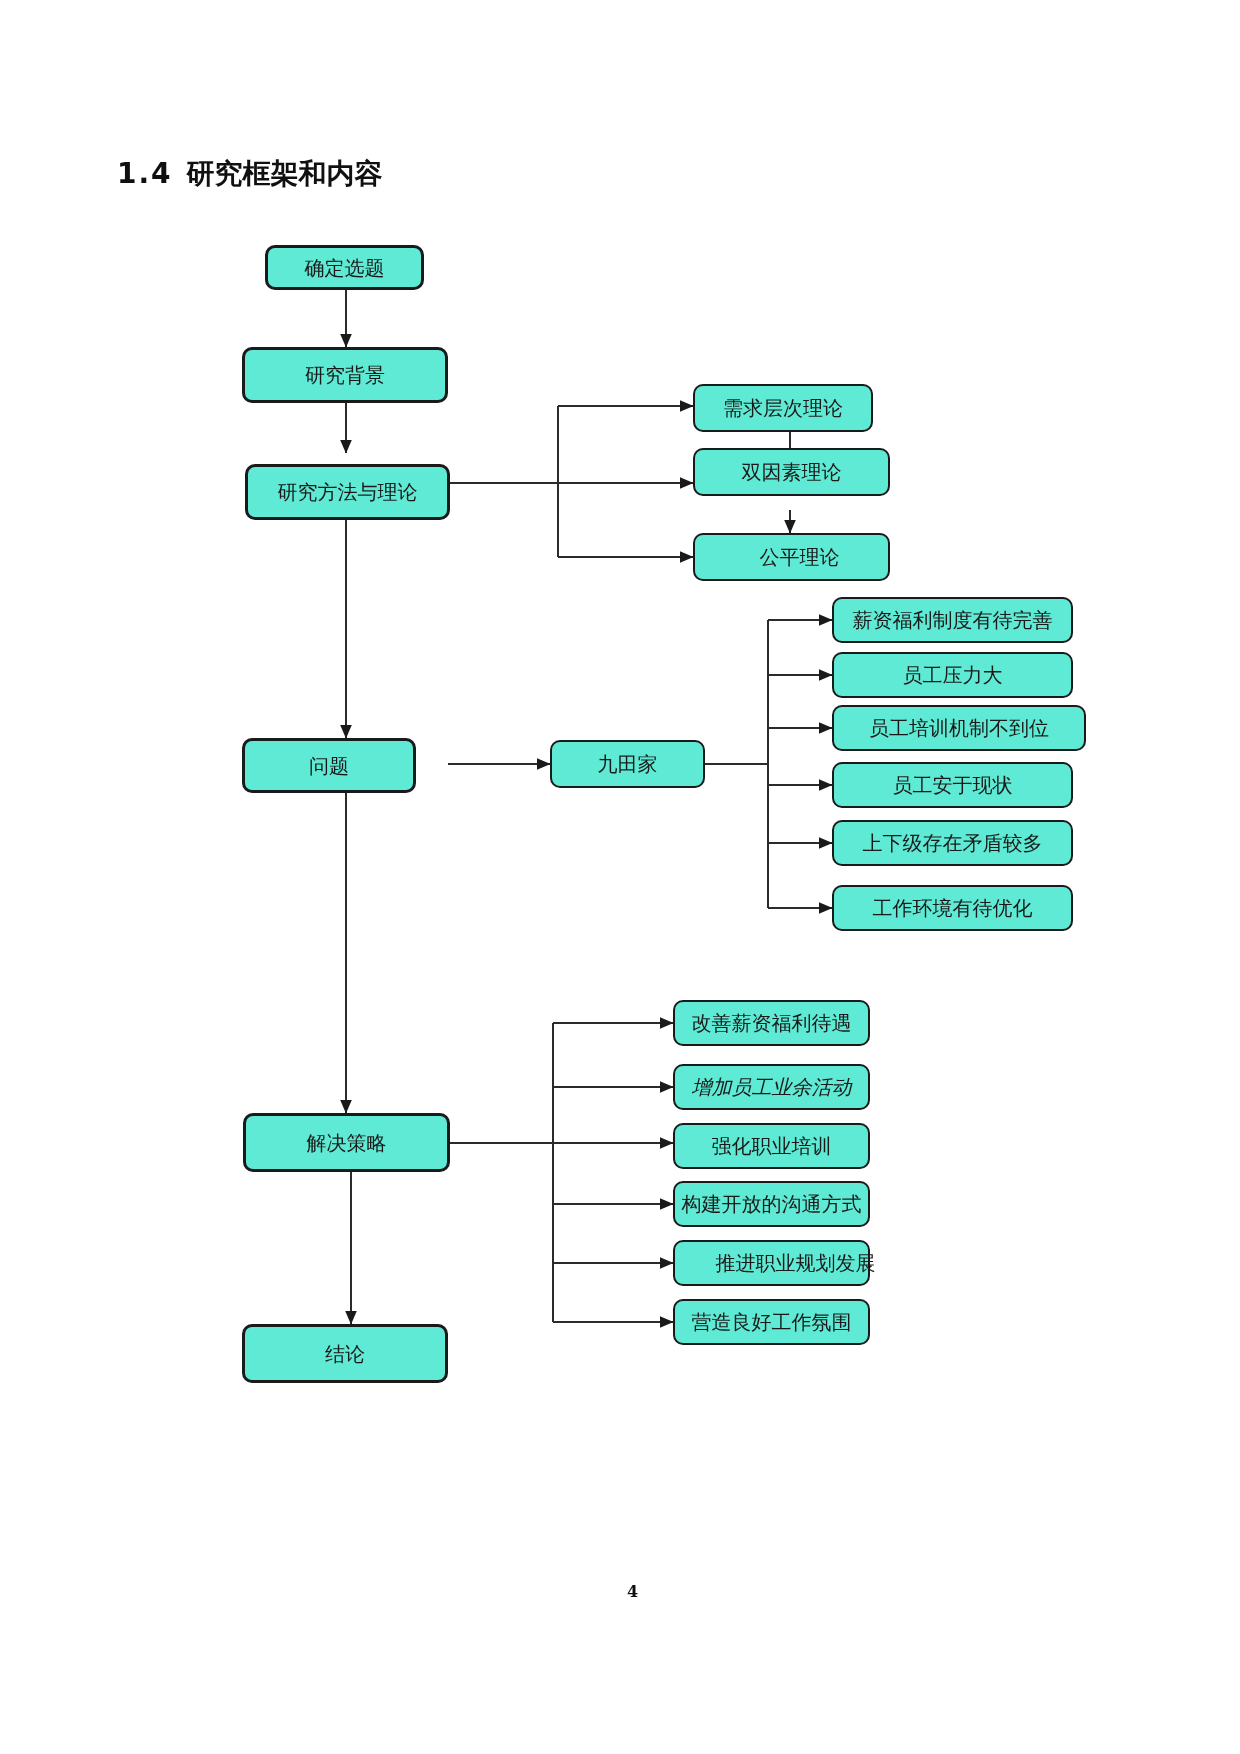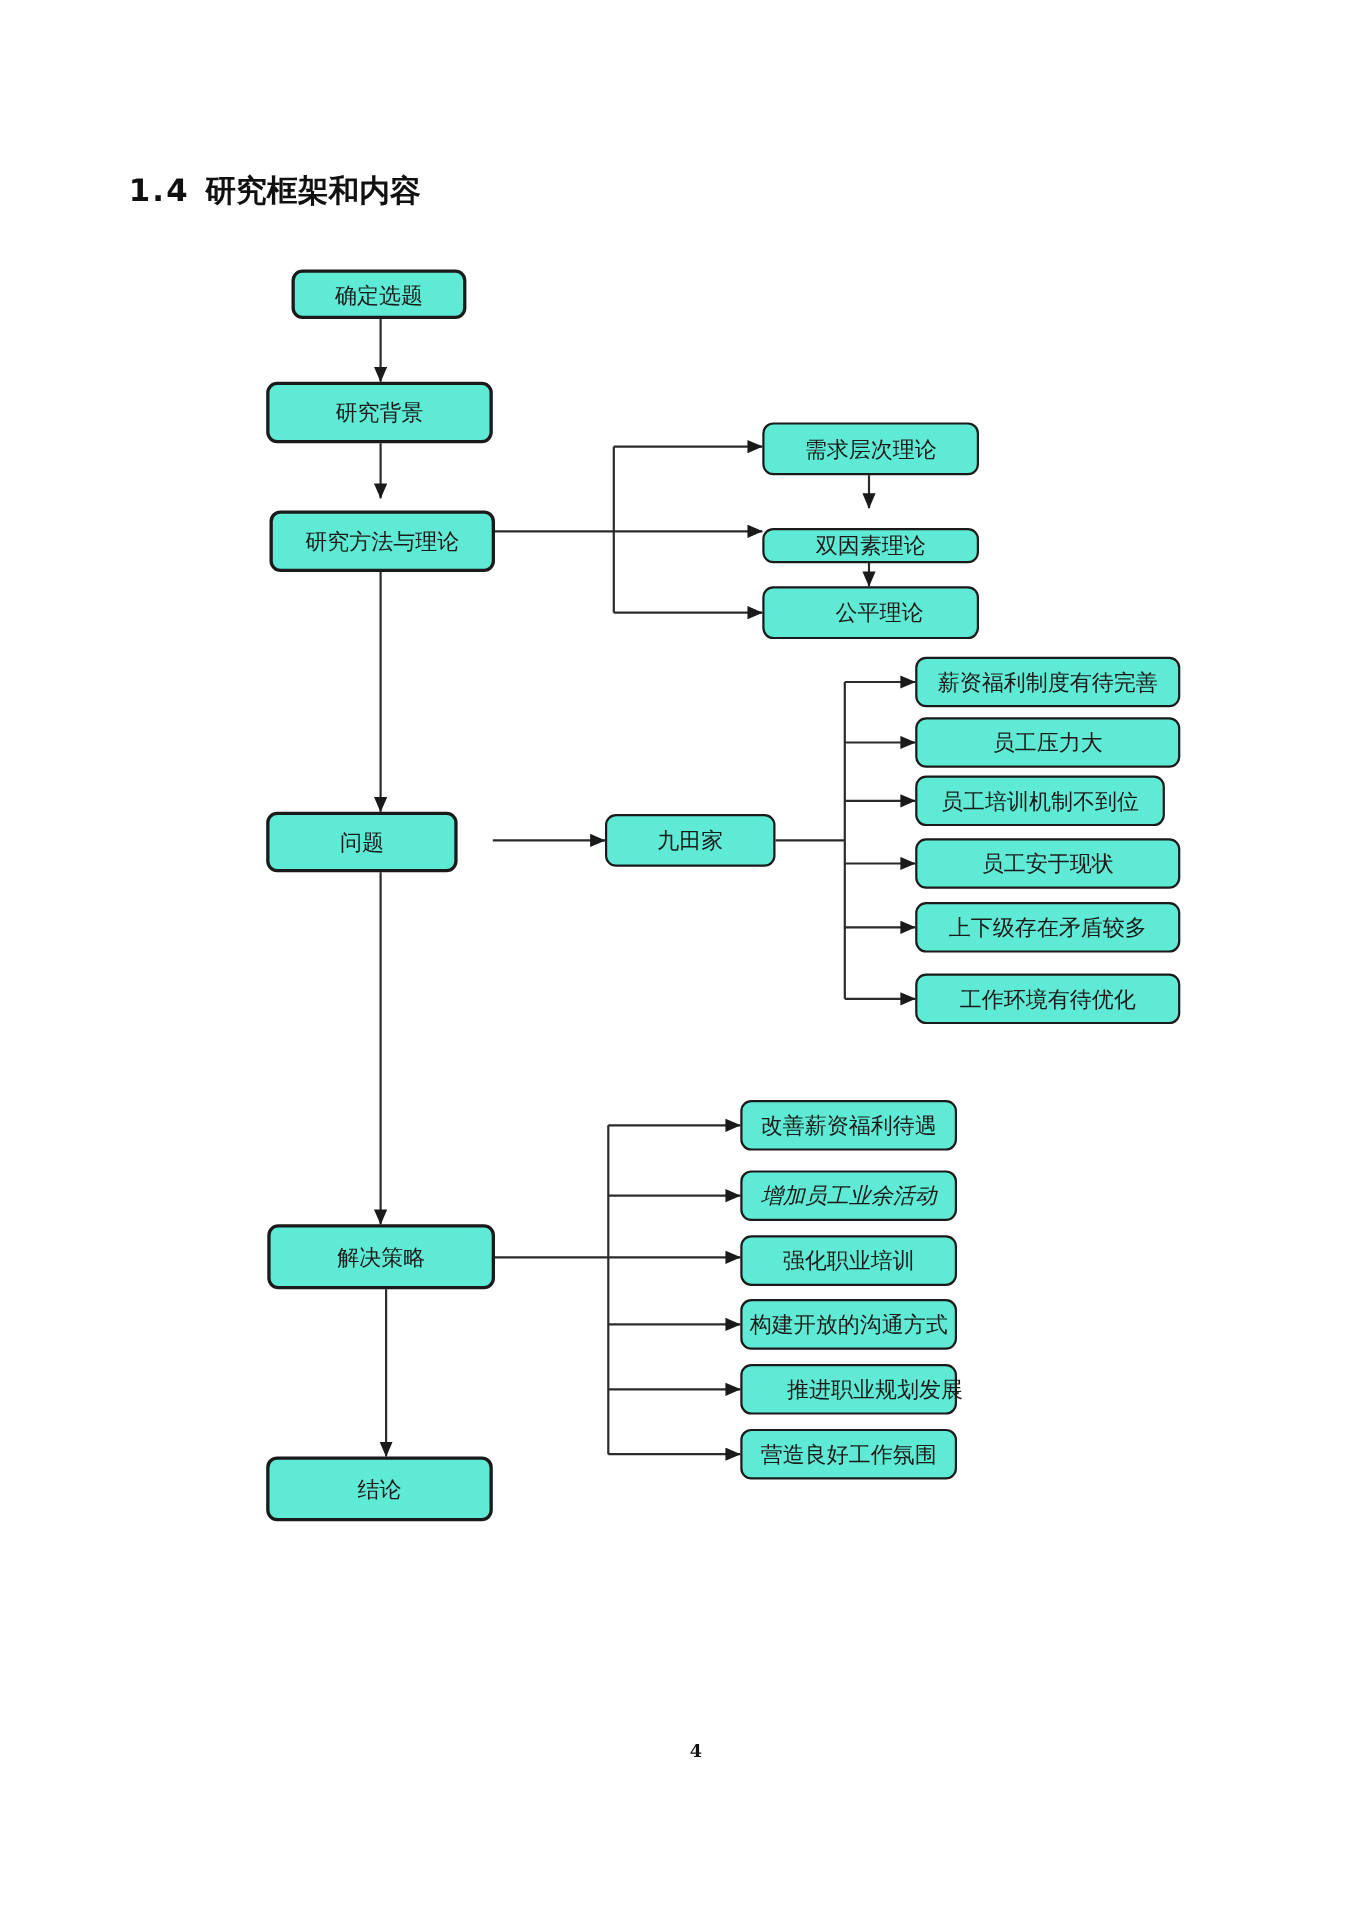--- a/index.html
+++ b/index.html
@@ -106,29 +106,29 @@
     </g>
   </svg>
 
   <div class="node main" style="left:265px; top:245px; width:159px; height:45px;">确定选题</div>
   <div class="node main" style="left:242px; top:347px; width:206px; height:56px;">研究背景</div>
   <div class="node main" style="left:245px; top:453px; width:205px; height:56px;margin-top:11px;">研究方法与理论</div>
   <div class="node main" style="left:242px; top:738px; width:174px; height:55px;">问题</div>
   <div class="node main" style="left:243px; top:1113px; width:207px; height:59px;">解决策略</div>
   <div class="node main" style="left:242px; top:1324px; width:206px; height:59px;">结论</div>
 
-  <div class="node" style="left:693px; top:384px; width:197px; height:48px;">需求层次理论</div>
-  <div class="node" style="left:693px; top:480px; width:197px; height:32px;">双因素理论</div>
+  <div class="node" style="left:693px; top:384px; width:180px; height:48px;">需求层次理论</div>
+  <div class="node" style="left:693px; top:448px; width:197px; height:48px;">双因素理论</div>
   <div class="node" style="left:693px; top:533px; width:197px; height:48px;padding-left:16px;">公平理论</div>
 
   <div class="node" style="left:550px; top:740px; width:155px; height:48px;">九田家</div>
 
   <div class="node" style="left:832px; top:597px; width:241px; height:46px;">薪资福利制度有待完善</div>
   <div class="node" style="left:832px; top:652px; width:241px; height:46px;">员工压力大</div>
-  <div class="node" style="left:832px; top:705px; width:227px; height:46px;">员工培训机制不到位</div>
+  <div class="node" style="left:832px; top:705px; width:254px; height:46px;">员工培训机制不到位</div>
   <div class="node" style="left:832px; top:762px; width:241px; height:46px;">员工安于现状</div>
   <div class="node" style="left:832px; top:820px; width:241px; height:46px;">上下级存在矛盾较多</div>
   <div class="node" style="left:832px; top:885px; width:241px; height:46px;">工作环境有待优化</div>
 
   <div class="node" style="left:673px; top:1000px; width:197px; height:46px;">改善薪资福利待遇</div>
   <div class="node" style="left:673px; top:1064px; width:197px; height:46px;font-style:italic;">增加员工业余活动</div>
   <div class="node" style="left:673px; top:1123px; width:197px; height:46px;">强化职业培训</div>
   <div class="node" style="left:673px; top:1181px; width:197px; height:46px;">构建开放的沟通方式</div>
   <div class="node" style="left:673px; top:1240px; width:197px; height:46px;padding-left:48px;">推进职业规划发展</div>
   <div class="node" style="left:673px; top:1299px; width:197px; height:46px;">营造良好工作氛围</div>

